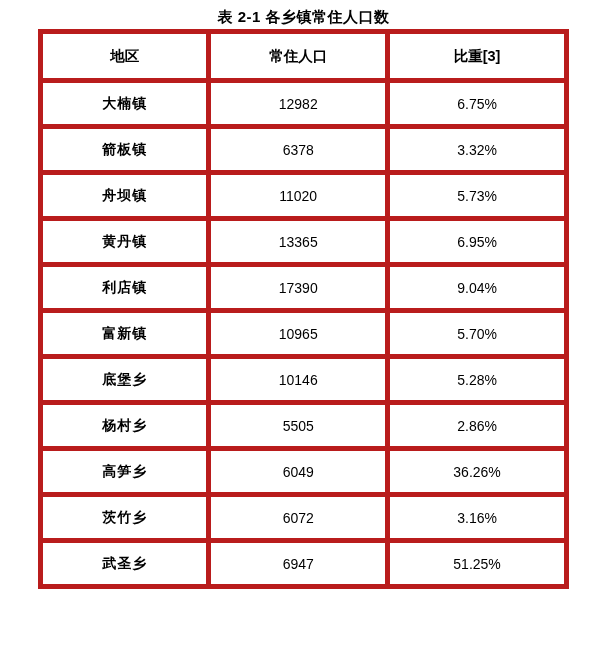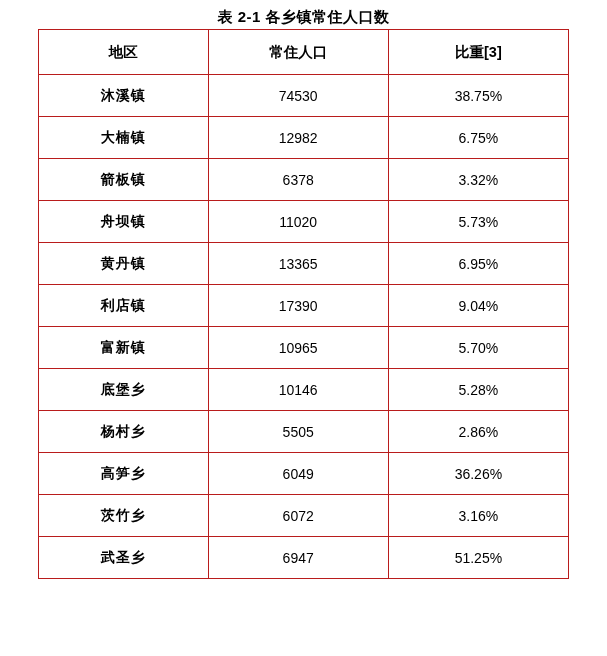--- a/index.html
+++ b/index.html
@@ -38,21 +38,21 @@
     color: #000;
   }
   table.pop-table {
     width: 531px;
     border-collapse: collapse;
     table-layout: fixed;
     margin: 0 auto;
   }
   table.pop-table th,
   table.pop-table td {
-    border: 1px solid #b91c1c;
+    border: 5px solid #b91c1c;
     text-align: center;
     vertical-align: middle;
     font-size: 14px;
     color: #000;
     height: 41px;
     padding: 0;
   }
   table.pop-table th {
     font-weight: bold;
     font-size: 14.5px;
@@ -84,25 +84,20 @@
       <col class="c3">
     </colgroup>
     <thead>
       <tr>
         <th>地区</th>
         <th>常住人口</th>
         <th>比重[3]</th>
       </tr>
     </thead>
     <tbody>
-      <tr>
-        <td class="cell-region">沐溪镇</td>
-        <td class="cell-num">74530</td>
-        <td class="cell-num">38.75%</td>
-      </tr>
       <tr>
         <td class="cell-region">大楠镇</td>
         <td class="cell-num">12982</td>
         <td class="cell-num">6.75%</td>
       </tr>
       <tr>
         <td class="cell-region">箭板镇</td>
         <td class="cell-num">6378</td>
         <td class="cell-num">3.32%</td>
       </tr>

